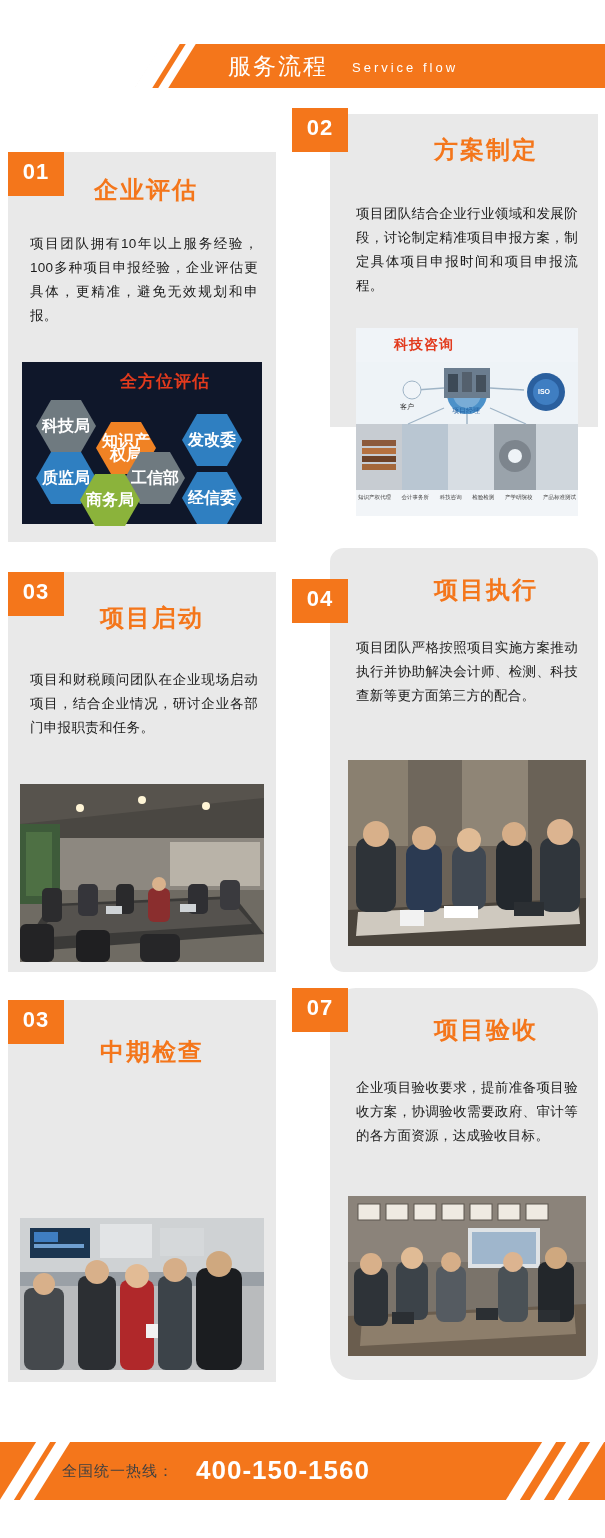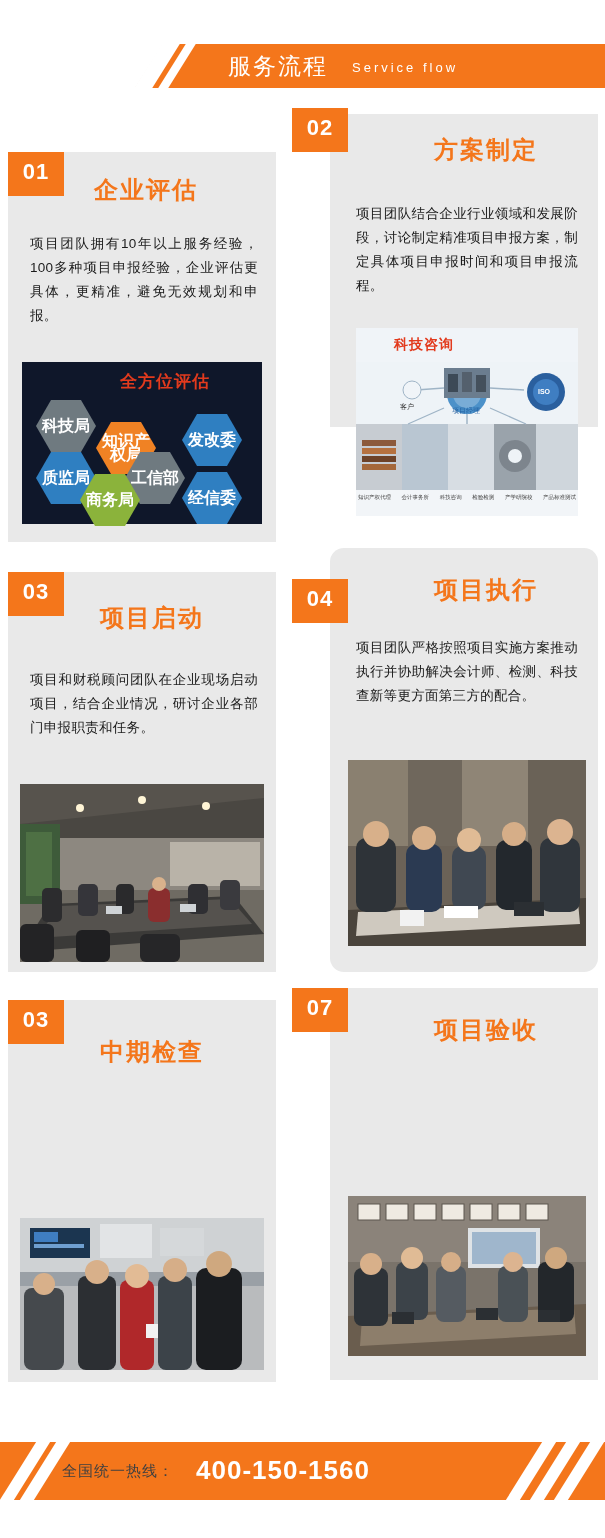--- a/index.html
+++ b/index.html
@@ -276,22 +276,23 @@
         <circle cx="199" cy="46" r="13" fill="#cfa87f"></circle>
         <rect x="4" y="70" width="40" height="82" rx="8" fill="#45494d"></rect>
         <circle cx="24" cy="66" r="11" fill="#d8b08a"></circle>
 
         <rect x="126" y="106" width="12" height="14" fill="#f2f2f2"></rect>
       </svg>
     </div>
   </div>
   <div class="num-badge" style="left:8px; top:1000px;">03</div>
 
-  <div class="card" style="left:330px; top:988px; width:268px; height:392px;">
+  <div class="card" style="left:330px; top:988px; width:268px; height:392px;border-radius:26px;">
     <div class="card-title" style="left:104px; top:26px;">项目验收</div>
+    <div class="card-text" style="left:26px; top:88px; width:222px;">企业项目验收要求，提前准备项目验收方案，协调验收需要政府、审计等的各方面资源，达成验收目标。</div>
     <div class="photo" style="left:18px; top:208px; width:238px; height:160px;">
       <svg width="238" height="160" viewBox="0 0 238 160">
         <rect width="238" height="160" fill="#7a736a"></rect>
         <rect x="0" y="0" width="238" height="66" fill="#8b837a"></rect>
 
         <g fill="#efeae2" stroke="#5d564e">
           <rect x="10" y="8" width="22" height="16"></rect>
           <rect x="38" y="8" width="22" height="16"></rect>
           <rect x="66" y="8" width="22" height="16"></rect>
           <rect x="94" y="8" width="22" height="16"></rect>

